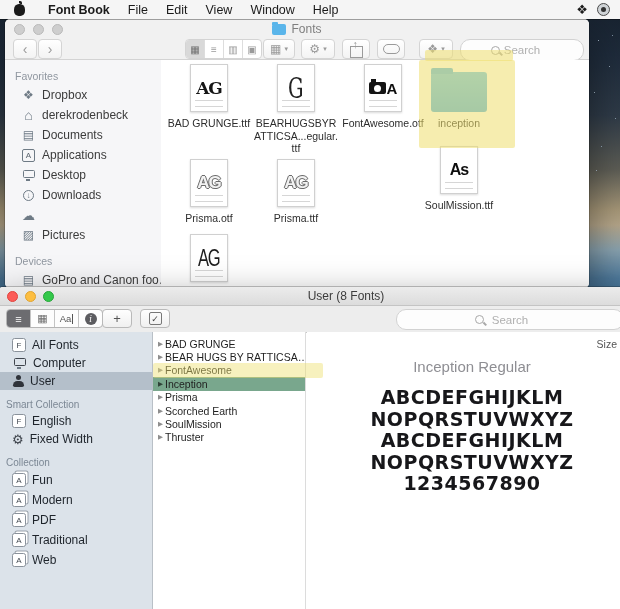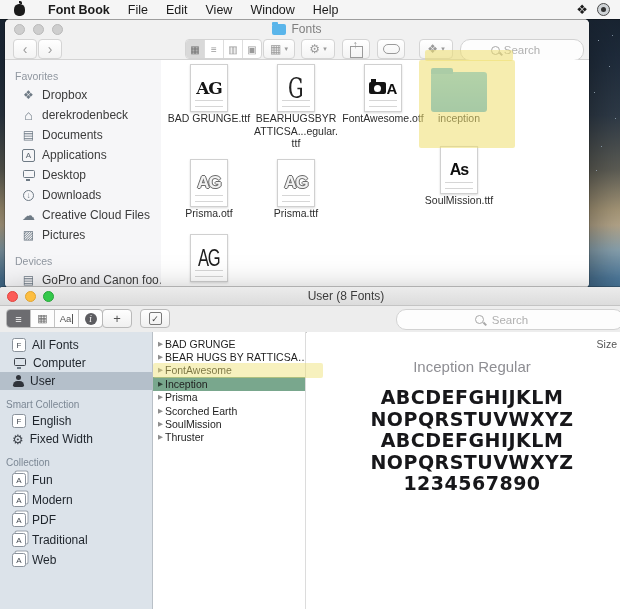--- a/index.html
+++ b/index.html
@@ -55,21 +55,21 @@
   .icon-monitor{position:relative;width:12px;height:8px;border:1.5px solid #6e7a85;border-radius:1.5px;display:inline-block;margin-bottom:3px;box-sizing:border-box;}
   .icon-monitor::after{content:"";position:absolute;left:2px;bottom:-4px;width:4px;height:2px;background:#6e7a85;}
   .icon-dl{width:11px;height:11px;border:1px solid #6e7a85;border-radius:50%;display:inline-flex;align-items:center;justify-content:center;font-size:8px;color:#6e7a85;box-sizing:border-box;}
   .boxedA{display:inline-flex;align-items:center;justify-content:center;width:11px;height:11px;border:1px solid #6e7a85;border-radius:2px;font-size:8px;color:#5a646e;}
   .eject{margin-left:5px;color:#8a929b;font-size:10px;}
   
   .f-main{position:absolute;left:156px;top:41px;right:0;bottom:0;background:#fff;}
   .cell{position:absolute;width:88px;text-align:center;}
   .ficon{position:relative;width:38px;height:48px;background:#fff;border:1px solid #d0d0d0;margin:0 auto;display:flex;align-items:center;justify-content:center;box-shadow:0 1px 2px rgba(0,0,0,.15);box-sizing:border-box;}
   .ficon::after{content:"";position:absolute;left:4px;right:4px;bottom:4px;height:5px;border-top:1px solid #d6d6d6;border-bottom:1px solid #d6d6d6;}
-  .flabel{font-size:10.5px;line-height:1.2;color:#2d2d2d;word-break:break-all;}
+  .flabel{margin-top:5px;font-size:10.5px;line-height:1.2;color:#2d2d2d;word-break:break-all;}
   .folder{position:relative;width:56px;height:40px;background:linear-gradient(#6cc4f0,#4fb0e8);border-radius:3px;margin:8px auto 0;}
   .folder::before{content:"";position:absolute;top:-4px;left:0;width:22px;height:6px;background:#5ab5ea;border-radius:2px 2px 0 0;}
   .gy-grunge{font-family:"DejaVu Serif",serif;font-weight:bold;font-size:17px;letter-spacing:-1px;color:#151515;}
   .gy-script{font-family:"DejaVu Serif",serif;font-size:27px;color:#222;transform:scaleX(.72);}
   .gy-outline{font-weight:bold;font-size:17px;letter-spacing:-1px;color:#f2f2f2;text-shadow:-1px 0 #6a6a6a,1px 0 #6a6a6a,0 -1px #6a6a6a,0 1px #6a6a6a;}
   .gy-soul{font-weight:800;font-size:16px;letter-spacing:-1px;color:#0e0e0e;}
   .gy-thin{font-size:23px;color:#1d1d1d;transform:scaleX(.72);letter-spacing:-2px;}
   .cam{width:17px;height:12px;background:#141414;border-radius:2px;position:relative;display:inline-block;margin-right:1px;}
   .cam::before{content:"";position:absolute;left:5px;top:2.5px;width:7px;height:7px;border-radius:50%;background:#fff;}
   .cam::after{content:"";position:absolute;left:2px;top:-3px;width:5px;height:3px;background:#141414;}
@@ -208,21 +208,20 @@
         <span>Desktop</span>
       </div>
       <div class="sRow">
         <span class="sIco">
             <span class="icon-dl">↓</span>
           </span>
         <span>Downloads</span>
       </div>
       <div class="sRow">
         <span class="sIco" style="font-size:13px;">☁</span>
-        <span>Creative Cloud Files</span>
       </div>
       <div class="sRow">
         <span class="sIco">▨</span>
         <span>Pictures</span>
       </div>
       <div class="sHead">Devices</div>
       <div class="sRow">
         <span class="sIco">▤</span>
         <span>GoPro and Canon foo…</span>
         <span class="eject">⏏</span>

